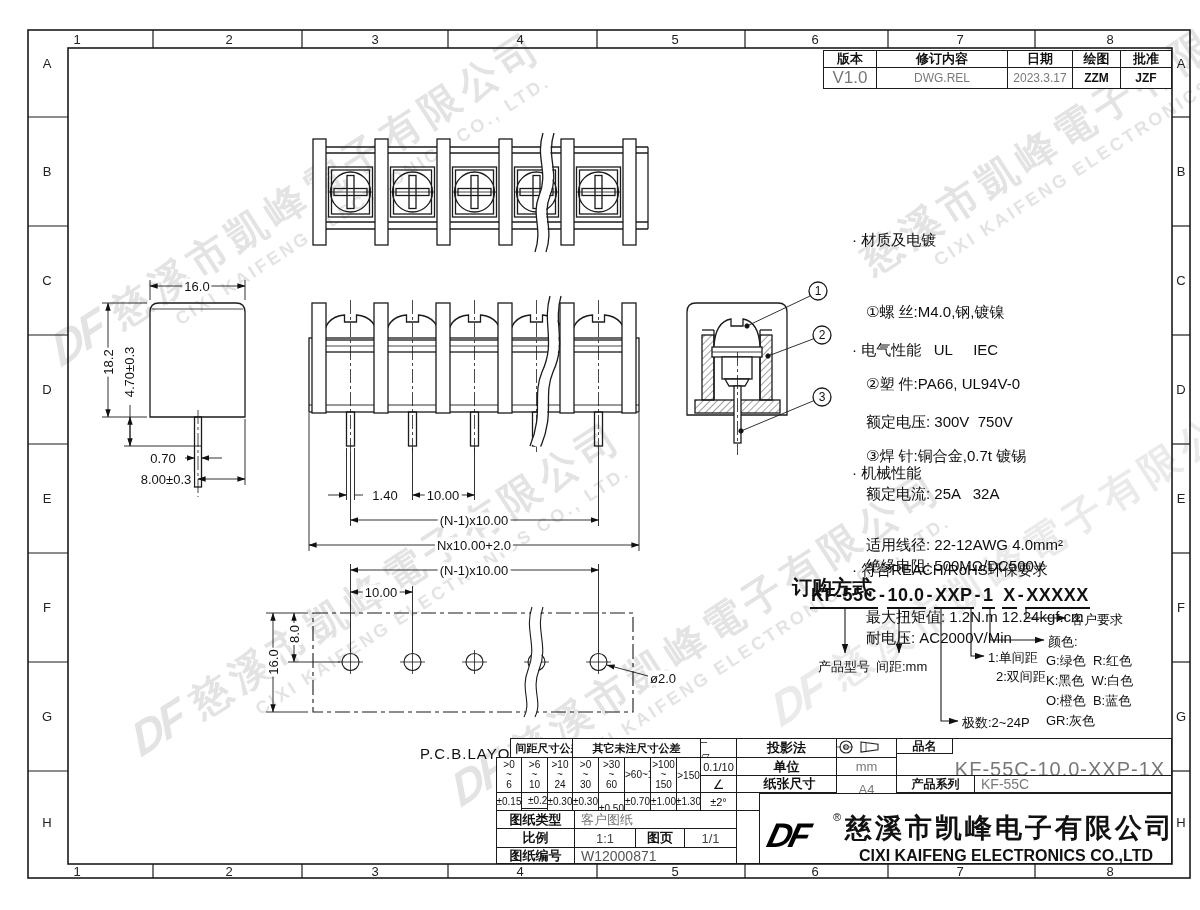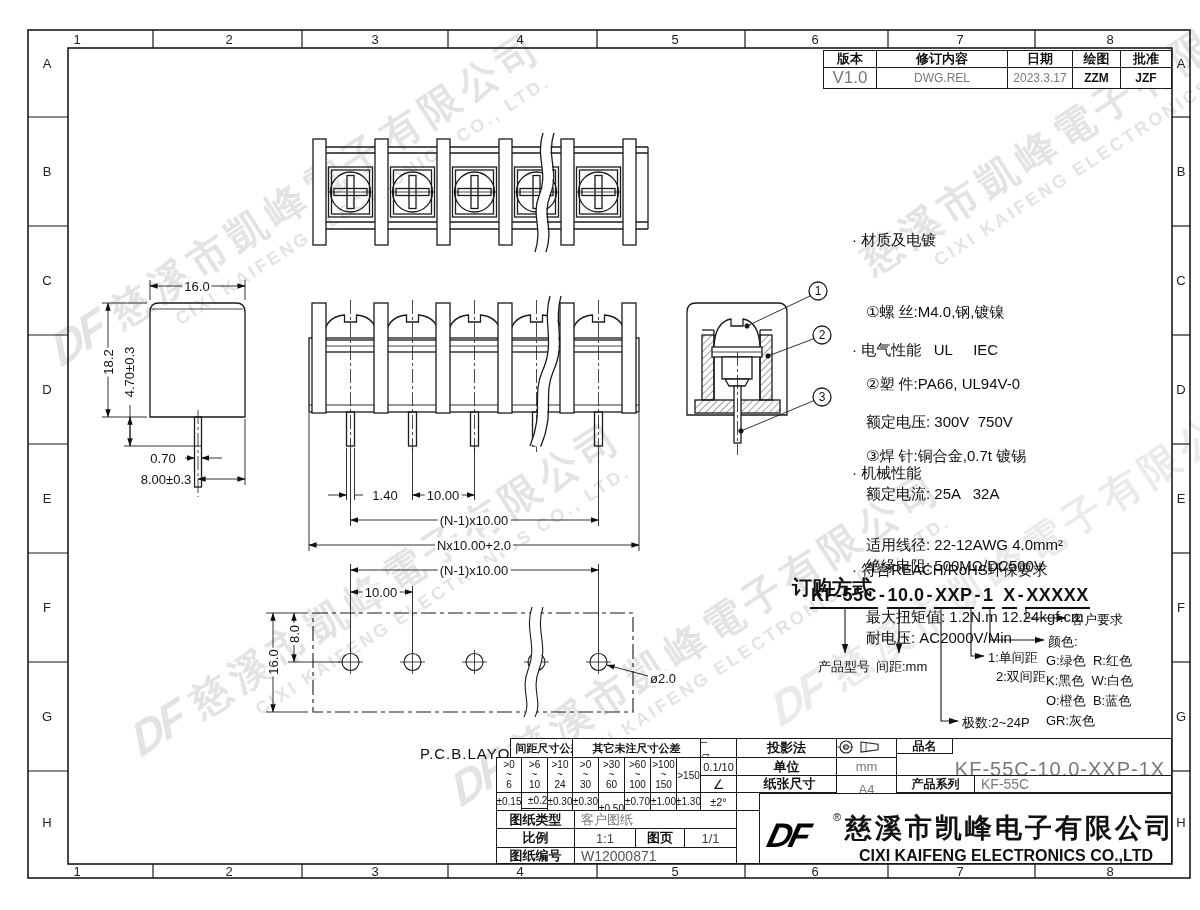--- a/index.html
+++ b/index.html
@@ -469,21 +469,21 @@
     <div class="cell" style="left:572px;top:757px;width:27px;height:36px;font-size:10px;line-height:10px;flex-direction:column;">
       <div>&gt;0</div>
         <div>~</div>
         <div>30</div>
     </div>
     <div class="cell" style="left:598px;top:757px;width:27px;height:36px;font-size:10px;line-height:10px;flex-direction:column;">
       <div>&gt;30</div>
         <div>~</div>
         <div>60</div>
     </div>
-    <div class="cell" style="left:624px;top:757px;width:27px;height:36px;font-size:10px;line-height:10px;flex-direction:column;">
+    <div class="cell" style="left:624px;top:757px;width:27px;height:36px;font-size:10px;line-height:10px;flex-direction:row;justify-content:space-between;">
       <div>&gt;60</div>
         <div>~</div>
         <div>100</div>
     </div>
     <div class="cell" style="left:650px;top:757px;width:27px;height:36px;font-size:10px;line-height:10px;flex-direction:column;">
       <div>&gt;100</div>
         <div>~</div>
         <div>150</div>
     </div>
     <div class="cell" style="left:676px;top:757px;width:25px;height:36px;font-size:10px;">&gt;150</div>

